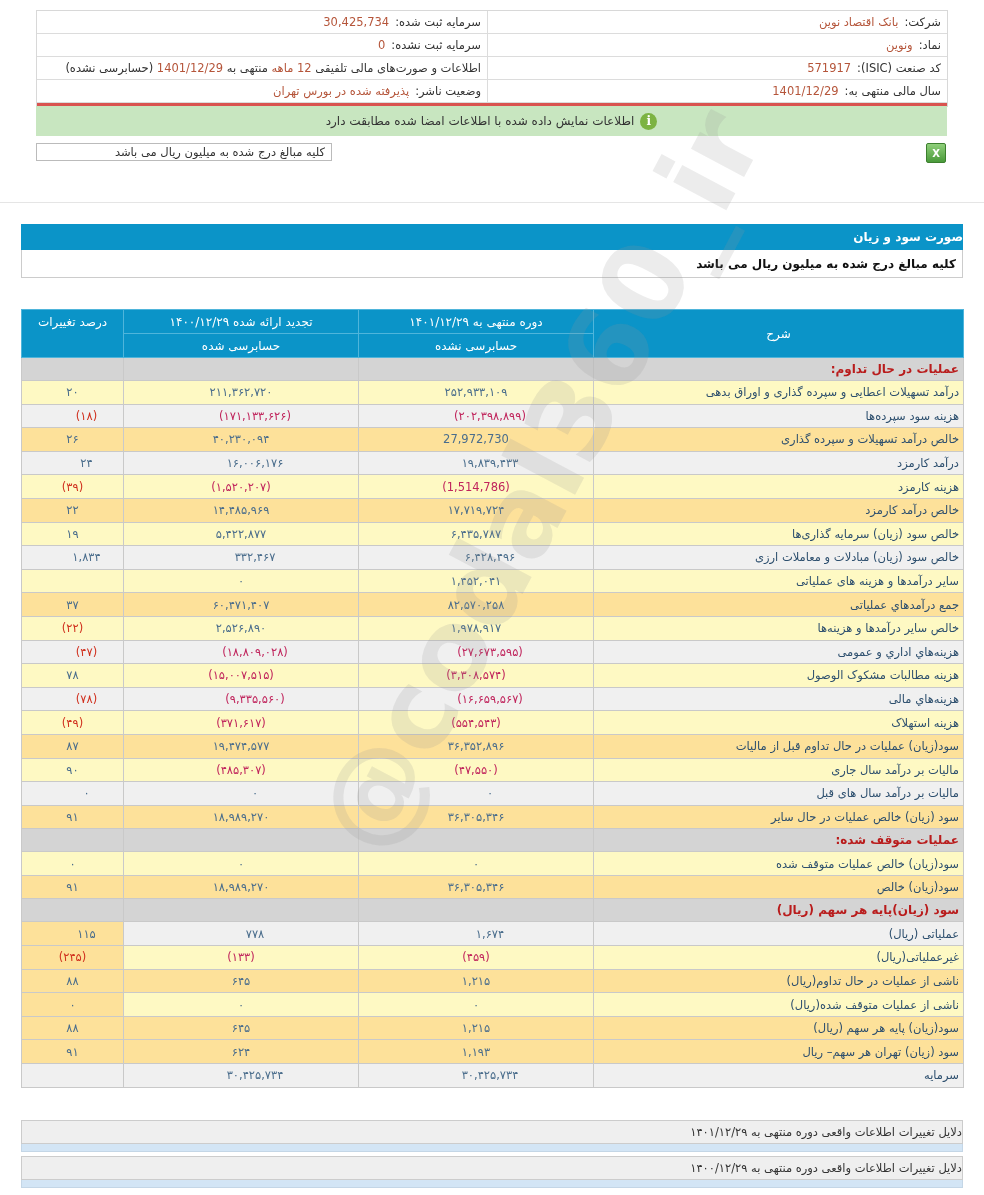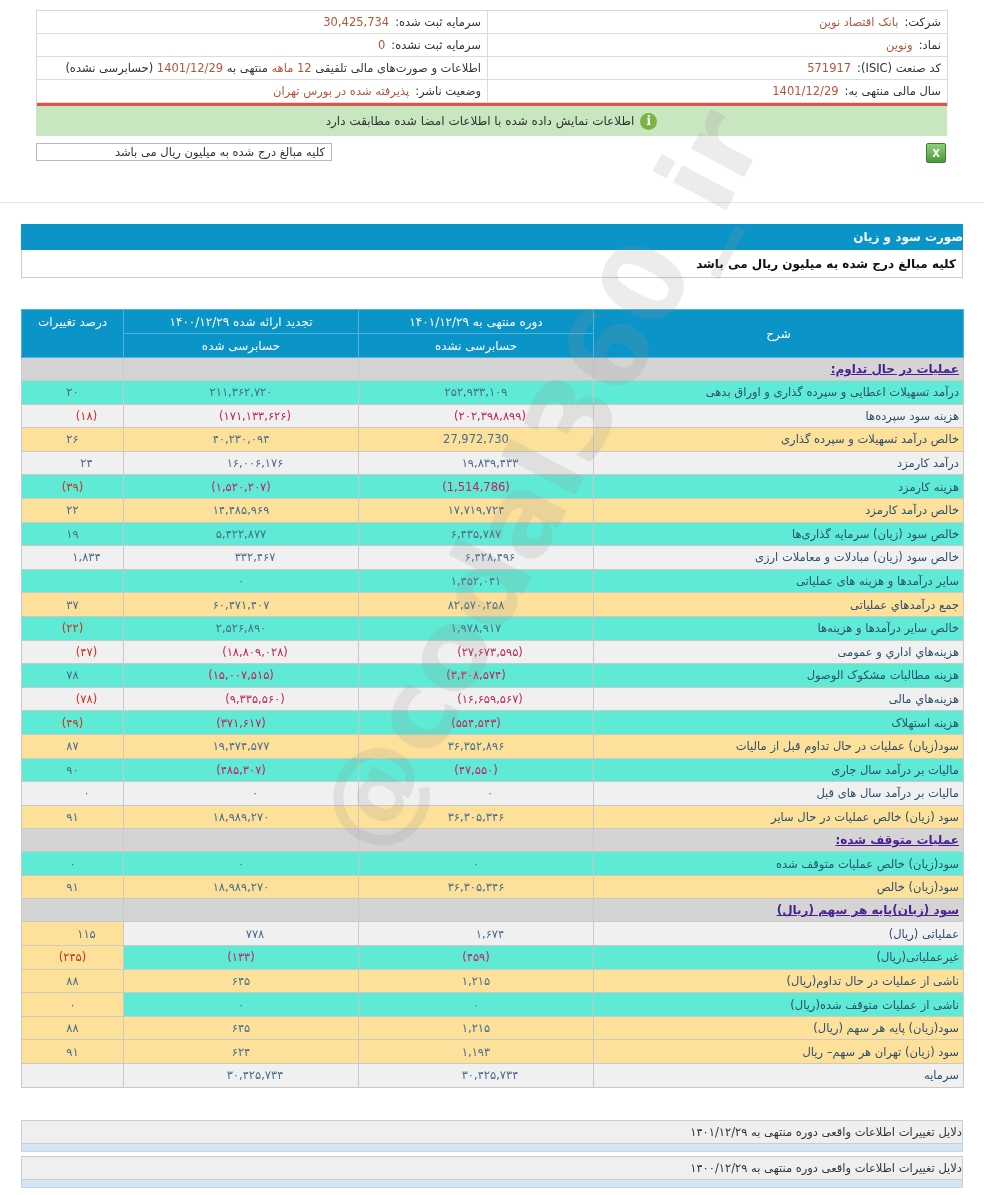--- a/index.html
+++ b/index.html
@@ -16,25 +16,25 @@
   .ok-bar .ic { width:17px; height:17px; border-radius:50%; background:#7cb342; color:#fff; font-weight:bold; font-size:12px; display:flex; align-items:center; justify-content:center; margin-left:6px; font-family:"DejaVu Serif", serif; }
   .unit-box { position:absolute; left:36px; top:143px; width:296px; height:18px; border:1px solid #bbb; font-size:11.5px; display:flex; align-items:center; padding-right:6px; box-sizing:border-box; }
   .xls { position:absolute; left:926px; top:143px; width:18px; height:18px; background:linear-gradient(#8fcf7a,#4a9a3a); border:1px solid #3c7f2e; border-radius:2px; color:#fff; font-size:10px; font-weight:bold; display:flex; align-items:center; justify-content:center; font-family:"DejaVu Sans", sans-serif; }
   .hr { position:absolute; left:0; top:202px; width:984px; height:1px; background:#e5e5e5; }
   .sec-title { position:absolute; left:21px; top:224px; width:942px; height:26px; background:#0b94c8; color:#fff; font-weight:bold; font-size:12px; display:flex; align-items:center; box-sizing:border-box; }
   .sec-note { position:absolute; left:21px; top:250px; width:942px; height:28px; border:1px solid #ccc; border-top:none; font-weight:bold; font-size:12px; display:flex; align-items:center; padding-right:6px; box-sizing:border-box; color:#111; }
   table.pl { position:absolute; left:21px; top:309px; width:942px; border-collapse:collapse; table-layout:fixed; font-size:11.5px; }
   table.pl th { background:#0b94c8; color:#fff; font-weight:normal; border:1px solid #4fb5db; height:23px; padding:0; font-size:12px; }
   table.pl td { border:1px solid #c9c9c9; height:22.6px; padding:0 4px; text-align:center; color:#4a6d8c; white-space:nowrap; }
   table.pl td.lbl { text-align:right; color:#2d4f6e; padding-right:4px; }
-  tr.blue td { background:#5eead4; }
+  tr.blue td { background:#fef9c3; }
   tr.grey td { background:#f0f0f0;padding-left:32px; }
   tr.yel td { background:#fde19a; }
   tr.sect td { background:#d4d4d4; height:22px; }
-  tr.sect td.lbl { font-weight:bold; color:#4c1d95; font-size:12px;text-decoration:underline; }
+  tr.sect td.lbl { font-weight:bold; color:#b91c1c; font-size:12px; }
   td.neg { color:#c0245c !important; }
   td.pcty { background:#fde19a !important; }
   td.pctneg { color:#d0301e !important; }
   .reasons { position:absolute; left:21px; top:1120px; width:942px; }
   .reason-row { height:24px; background:#efefef; border:1px solid #ccc; display:flex; align-items:center; padding-right:0; font-size:11.5px; color:#333; box-sizing:border-box; }
   .reason-sub { height:8px; background:#d3e5f5; border:1px solid #c4d6e6; border-top:none; box-sizing:border-box; margin-bottom:0; }
   .watermark { position:absolute; left:270px; top:370px; width:480px; height:150px; transform:rotate(-62deg); transform-origin:center; font-size:110px; font-weight:bold; color:rgba(150,150,150,0.18); white-space:nowrap; pointer-events:none; direction:ltr; top:560px; left:230px; }
 </style>
 </head>
 <body>

